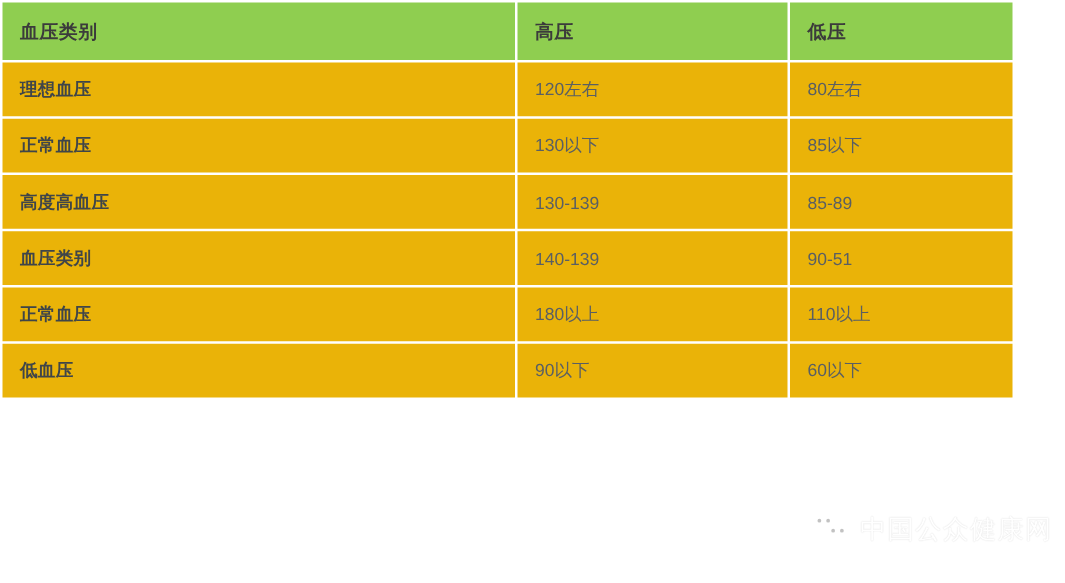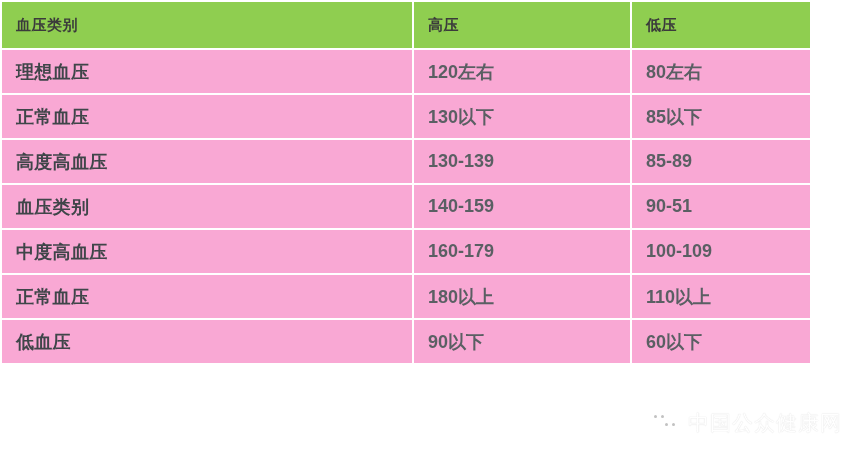--- a/index.html
+++ b/index.html
@@ -28,39 +28,39 @@
   #bp-table col.c1 { width: 410px; }
   #bp-table col.c2 { width: 216px; }
   #bp-table col.c3 { width: 178px; }
 
   #bp-table th,
   #bp-table td {
     padding: 0 0 0 14px;
     margin: 0;
     text-align: left;
     vertical-align: middle;
-    font-weight: bold;
+    font-weight: normal;
     border: 0;
   }
 
   #bp-table thead th {
     height: 46px;
     background: #8fce50;
     color: #3b3b3b;
     font-size: 15px;
     font-family: Liberation Sans, sans-serif;
     font-weight: bold;
     letter-spacing: 0.5px;
   }
 
   #bp-table tbody td {
     height: 43px;
-    background: #f9a8d4;
+    background: #eab308;
     color: #52575c;
-    font-size: 18px;
+    font-size: 14px;
   }
 
   #bp-table tbody td.cat {
     font-family: "DejaVu Serif", "Liberation Serif", serif;
     font-weight: bold;
     color: #3f4549;
     letter-spacing: 0.3px;
   }
 
   #bp-table tbody td.val {
@@ -164,27 +164,22 @@
       <td class="val">130以下</td>
       <td class="val">85以下</td>
     </tr>
     <tr>
       <td class="cat">高度高血压</td>
       <td class="val">130-139</td>
       <td class="val">85-89</td>
     </tr>
     <tr>
       <td class="cat">血压类别</td>
-      <td class="val">140-159</td>
+      <td class="val">140-139</td>
       <td class="val">90-51</td>
-    </tr>
-    <tr>
-      <td class="cat">中度高血压</td>
-      <td class="val">160-179</td>
-      <td class="val">100-109</td>
     </tr>
     <tr>
       <td class="cat">正常血压</td>
       <td class="val">180以上</td>
       <td class="val">110以上</td>
     </tr>
     <tr>
       <td class="cat">低血压</td>
       <td class="val">90以下</td>
       <td class="val">60以下</td>

